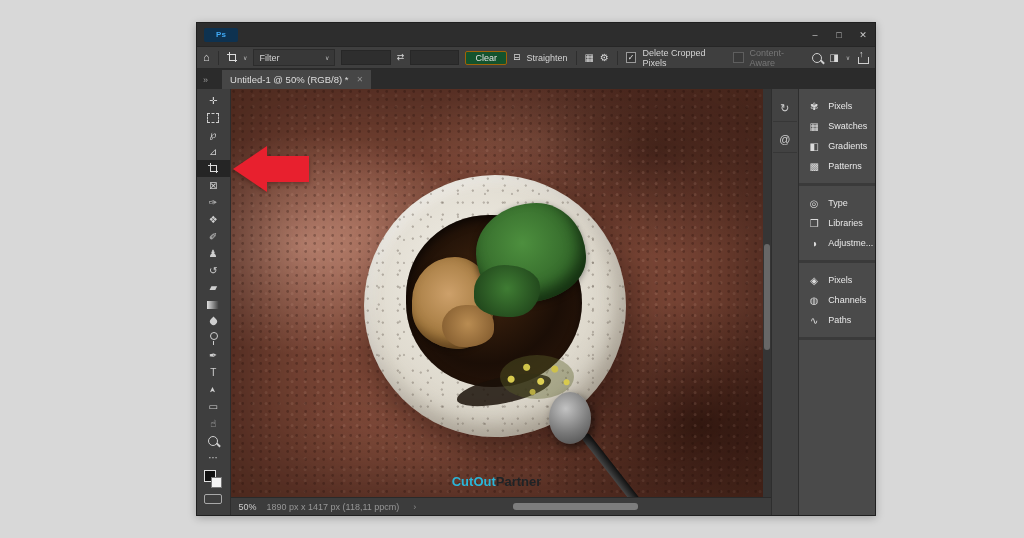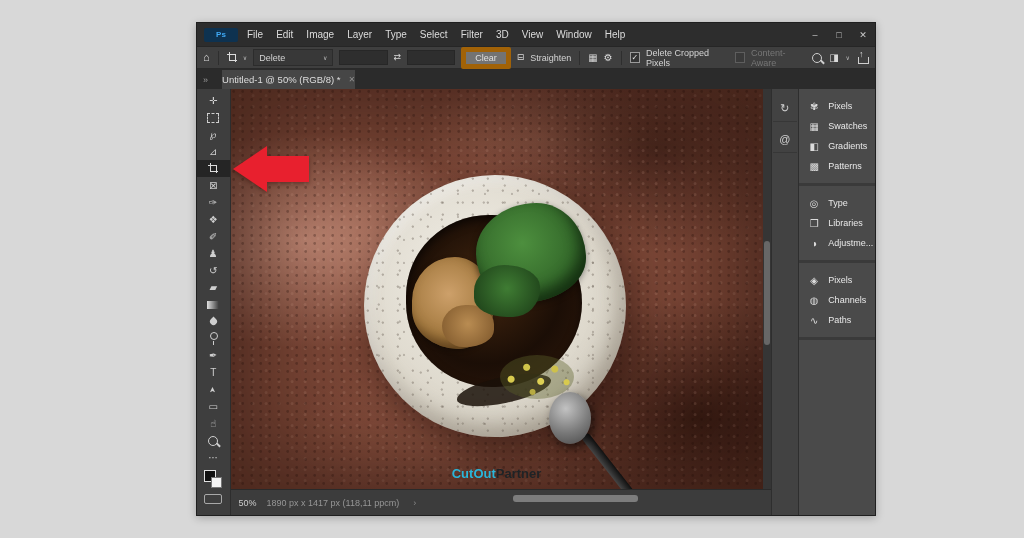--- a/index.html
+++ b/index.html
@@ -20,37 +20,37 @@
   .win-controls{margin-left:auto;display:flex;align-items:center;color:#c9c9c9;font-size:9px;}
   .win-controls span{width:24px;text-align:center;}
 
   
   .optionsbar{height:23px;background:#3f3f3f;border-top:1px solid #262626;border-bottom:1px solid #2a2a2a;display:flex;align-items:center;gap:6px;padding:0 6px;font-size:9px;color:#d4d4d4;flex:0 0 auto;box-sizing:border-box;}
   .ob-icon{font-size:11px;color:#d8d8d8;line-height:1;}
   .chev{font-size:6px;color:#bbb;}
   .vsep{width:1px;height:14px;background:#2e2e2e;margin:0 2px;}
   .ratio-box{display:flex;align-items:center;gap:18px;background:#383838;border:1px solid #2c2c2c;height:15px;padding:0 5px;width:74px;justify-content:space-between;}
   .num-field{width:50px;height:13px;background:#2e2e2e;border:1px solid #272727;}
-  .btn-clear{background:#737373;border:5px solid #a16207;border-radius:2px;padding:1px 9px;color:#e0e0e0;}
+  .btn-clear{background:#14532d;border:1px solid #a16207;border-radius:2px;padding:1px 9px;color:#e0e0e0;}
   .cb{width:9px;height:9px;border:1px solid #9a9a9a;display:inline-flex;align-items:center;justify-content:center;font-size:8px;color:#e6e6e6;background:#343434;}
   .dim{color:#767676;}
   .right-cluster{margin-left:auto;display:flex;align-items:center;gap:7px;}
   .mag{width:8px;height:8px;border:1.5px solid #cfcfcf;border-radius:50%;position:relative;display:inline-block;}
   .mag::after{content:'';position:absolute;width:5px;height:1.5px;background:#cfcfcf;transform:rotate(45deg);right:-4px;bottom:-1px;}
   .share{position:relative;width:12px;height:13px;display:inline-block;}
   .share .arr{position:absolute;top:-2px;left:2px;font-size:9px;color:#d8d8d8;}
   .share::after{content:'';position:absolute;bottom:0;left:1px;width:9px;height:6px;border:1px solid #cfcfcf;border-top:none;}
   .cropg{position:relative;width:11px;height:11px;display:inline-block;}
   .cropg::before{content:'';position:absolute;left:2px;top:0;width:7px;height:8px;border-left:1.5px solid #ddd;border-bottom:1.5px solid #ddd;}
   .cropg::after{content:'';position:absolute;left:0;top:2px;width:8px;height:7px;border-top:1.5px solid #ddd;border-right:1.5px solid #ddd;}
 
   
   .tabbar{height:20px;background:#2b2b2b;display:flex;align-items:flex-end;flex:0 0 auto;}
   .tab-overflow{color:#9a9a9a;font-size:9px;margin:0 14px 4px 6px;}
-  .doc-tab{background:#464646;height:19px;display:flex;align-items:center;gap:8px;padding:0 0;font-size:9.5px;color:#dedede;}
+  .doc-tab{background:#464646;height:19px;display:flex;align-items:center;gap:8px;padding:0 8px;font-size:9.5px;color:#dedede;}
   .doc-tab .x{color:#8f8f8f;font-size:8px;}
 
   
   .bodyrow{flex:1;display:flex;min-height:0;}
   .toolbar{width:34px;background:#3e3e3e;border-right:1px solid #2d2d2d;box-sizing:border-box;display:flex;flex-direction:column;align-items:center;padding-top:3px;}
   .tool{width:100%;height:17px;display:flex;align-items:center;justify-content:center;color:#cfcfcf;font-size:10px;line-height:1;}
   .tool.selected{background:#252525;}
   .marq{width:10px;height:8px;border:1px dashed #cfcfcf;}
   .gradchip{width:12px;height:8px;background:linear-gradient(90deg,#e0e0e0,#3a3a3a);}
   .drop{width:7px;height:7px;background:#cfcfcf;border-radius:0 50% 50% 50%;transform:rotate(45deg);}
@@ -123,21 +123,21 @@
   .wm-cyan{color:#2ab6d9;}
   .wm-dark{color:#1f2326;}
   .step-arrow{position:absolute;left:2px;top:57px;display:flex;align-items:center;filter:drop-shadow(0 2px 2px rgba(40,10,5,.4));}
   .step-arrow .head{width:0;height:0;border-top:23px solid transparent;border-bottom:23px solid transparent;border-right:34px solid #e8202e;}
   .step-arrow .shaft{width:42px;height:26px;background:#e8202e;}
 
   .vscroll{width:8px;background:#353535;position:relative;}
   .vscroll .thumb{position:absolute;left:1px;right:1px;top:38%;height:26%;background:#676767;border-radius:3px;}
 
   
-  .statusbar{height:26px;background:#3c3c3c;border-top:1px solid #2a2a2a;display:flex;align-items:center;font-size:9px;color:#b6b6b6;position:relative;box-sizing:border-box;}
+  .statusbar{height:18px;background:#3c3c3c;border-top:1px solid #2a2a2a;display:flex;align-items:center;font-size:9px;color:#b6b6b6;position:relative;box-sizing:border-box;}
   .zoom-cell{padding:0 10px 0 8px;color:#cccccc;}
   .dims{color:#969696;}
   .status-chev{margin-left:14px;color:#8a8a8a;}
   .hscroll-thumb{position:absolute;left:282px;top:5px;width:125px;height:7px;background:#7d7d7d;border-radius:3px;}
 
   
   .collapsedcol{width:28px;background:#424242;border-left:1px solid #2e2e2e;box-sizing:border-box;display:flex;flex-direction:column;align-items:center;padding-top:6px;gap:4px;}
   .cicon{width:24px;height:26px;display:flex;align-items:center;justify-content:center;color:#d0d0d0;font-size:11px;border-bottom:1px solid #373737;}
   .panelcol{width:78px;background:#4a4a4a;border-left:1px solid #2e2e2e;box-sizing:border-box;display:flex;flex-direction:column;font-size:9px;color:#e8e8e8;}
   .pgroup{padding:7px 0 7px 9px;border-bottom:3px solid #3a3a3a;}
@@ -148,47 +148,34 @@
 </head>
 <body>
 
 <div class="stage">
 
 
   <div class="ps-window">
 
     <div class="titlebar">
       <div class="ps-logo">Ps</div>
-      <div class="menus">
-        <span>File</span>
-        <span>Edit</span>
-        <span>Image</span>
-        <span>Layer</span>
-        <span>Type</span>
-        <span>Select</span>
-        <span>Filter</span>
-        <span>3D</span>
-        <span>View</span>
-        <span>Window</span>
-        <span>Help</span>
-      </div>
       <div class="win-controls">
         <span>–</span>
         <span>□</span>
         <span>✕</span>
       </div>
     </div>
 
     <div class="optionsbar">
       <span class="ob-icon">⌂</span>
       <span class="vsep"></span>
       <span class="cropg"></span>
       <span class="chev">∨</span>
       <div class="ratio-box">
-        <span>Delete</span>
+        <span>Filter</span>
         <span class="chev">∨</span>
       </div>
       <span class="num-field"></span>
       <span class="ob-icon" style="font-size:9px">⇄</span>
       <span class="num-field"></span>
       <span class="btn-clear">Clear</span>
       <span class="ob-icon" style="font-size:9px">⊟</span>
       <span>Straighten</span>
       <span class="vsep"></span>
       <span class="ob-icon" style="font-size:10px">▦</span>

